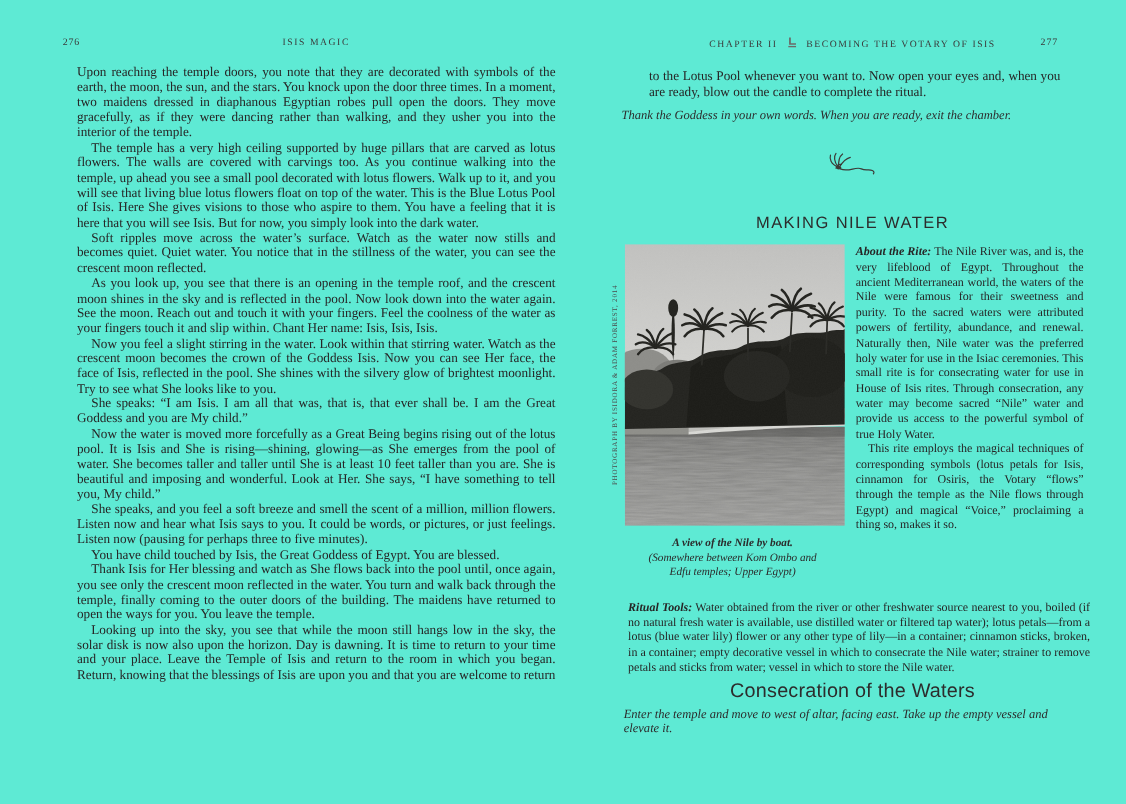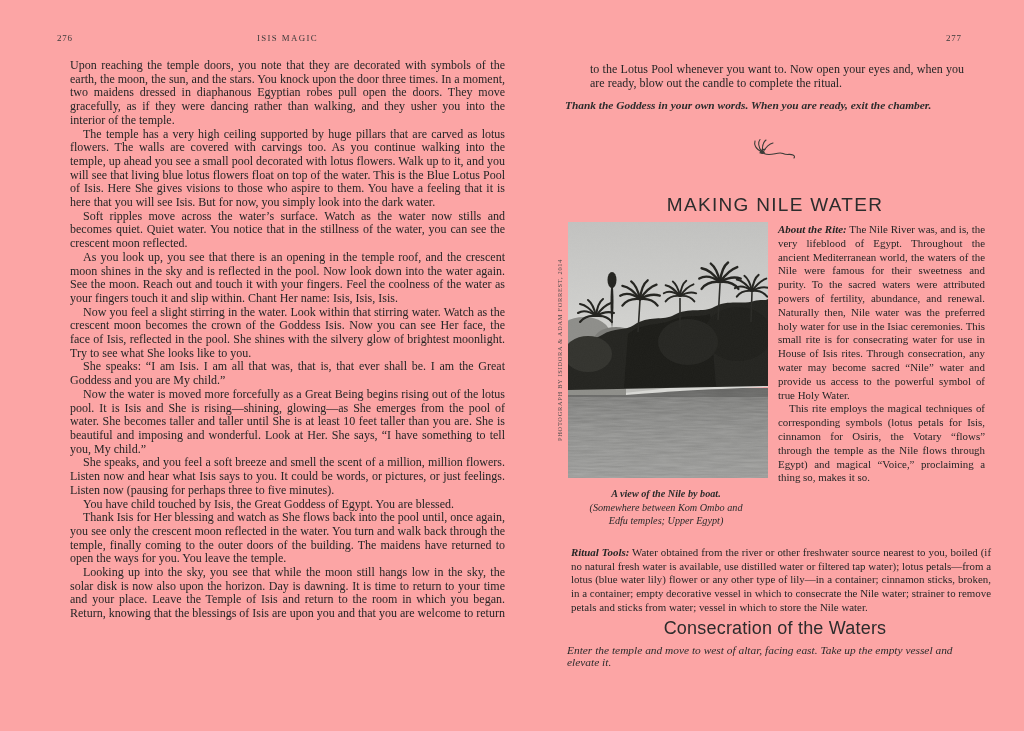--- a/index.html
+++ b/index.html
@@ -1,17 +1,17 @@
 <!DOCTYPE html>
 <html><head>
 <meta charset="utf-8">
 <style>
   html,body{margin:0;padding:0;background:#ffffff;}
   .spread{
-    position:relative;width:1024px;height:731px;background:#fca5a5;
+    position:relative;width:1024px;height:731px;background:#5eead4;
     font-family:"Liberation Serif", serif;color:#262626;overflow:hidden;
   }
   
   .folio{position:absolute;top:33px;font-size:9px;letter-spacing:0.8px;color:#3a3a3a;}
   .folio-left{left:57px;}
   .folio-right{left:946px;}
   .rh{position:absolute;top:33px;font-size:8.8px;letter-spacing:1.4px;color:#3a3a3a;
       text-transform:uppercase;text-align:center;white-space:nowrap;}
   .rh-left{left:70px;width:435px;}
   .rh-right{left:565px;width:420px;display:flex;align-items:center;justify-content:center;gap:9px;}
@@ -21,26 +21,26 @@
     font-size:12px;line-height:13.7px;text-align:justify;}
   .para{margin:0;}
   .ind{text-indent:13px;}
   .gap{margin-top:12px;}
   .s-i{}
   .s-bi{font-style:italic;font-weight:bold;}
   
   .continuation{position:absolute;left:590px;top:63px;width:374px;
     font-size:12px;line-height:13.9px;text-align:justify;}
   .stage{font-style:italic;font-size:11.4px;color:#2c2c2c;margin:0;}
-  .stage1{position:absolute;left:565px;top:99px;width:420px;font-weight:bold;}
+  .stage1{position:absolute;left:565px;top:99px;width:420px;}
   .stage2{position:absolute;left:567px;top:644px;width:420px;}
   .ornament{position:absolute;left:752px;top:138px;width:46px;height:24px;}
   .section-heading{position:absolute;left:565px;top:194px;width:420px;margin:0;
     text-align:center;font-family:"Liberation Sans", sans-serif;font-weight:normal;
-    font-size:19px;letter-spacing:1.3px;color:#2c2c2c;}
+    font-size:15px;letter-spacing:1.3px;color:#2c2c2c;}
   .subheading{position:absolute;left:565px;top:618px;width:420px;margin:0;
     text-align:center;font-family:"Liberation Sans", sans-serif;font-weight:normal;
     font-size:18px;letter-spacing:0.2px;color:#2c2c2c;}
   
   .figure{position:absolute;left:568px;top:222px;width:196px;margin:0;}
   .photo{display:block;width:200px;height:256px;}
   .credit{position:absolute;left:-16px;top:0;height:256px;width:14px;
     writing-mode:vertical-rl;transform:rotate(180deg);
     display:flex;align-items:center;justify-content:center;
     font-size:6.4px;letter-spacing:0.7px;color:#4a4a4a;white-space:nowrap;}
@@ -69,20 +69,30 @@
       <p class="para ind"><span>As you look up, you see that there is an opening in the temple roof, and the crescent moon shines in the sky and is reflected in the pool. Now look down into the water again. See the moon. Reach out and touch it with your fingers. Feel the coolness of the water as your fingers touch it and slip within. Chant Her name: </span><span class="s-i">Isis, Isis, Isis</span><span>.</span></p>
       <p class="para ind"><span>Now you feel a slight stirring in the water. Look within that stirring water. Watch as the crescent moon becomes the crown of the Goddess Isis. Now you can see Her face, the face of Isis, reflected in the pool. She shines with the silvery glow of brightest moonlight. Try to see what She looks like to you.</span></p>
       <p class="para ind"><span>She speaks: “I am Isis. I am all that was, that is, that ever shall be. I am the Great Goddess and you are My child.”</span></p>
       <p class="para ind"><span>Now the water is moved more forcefully as a Great Being begins rising out of the lotus pool. It is Isis and She is rising—shining, glowing—as She emerges from the pool of water. She becomes taller and taller until She is at least 10 feet taller than you are. She is beautiful and imposing and wonderful. Look at Her. She says, “I have something to tell you, My child.”</span></p>
       <p class="para ind"><span>She speaks, and you feel a soft breeze and smell the scent of a million, million flowers. Listen now and hear what Isis says to you. It could be words, or pictures, or just feelings. Listen now </span><span class="s-i">(pausing for perhaps three to five minutes)</span><span>.</span></p>
       <p class="para ind"><span>You have child touched by Isis, the Great Goddess of Egypt. You are blessed.</span></p>
       <p class="para ind"><span>Thank Isis for Her blessing and watch as She flows back into the pool until, once again, you see only the crescent moon reflected in the water. You turn and walk back through the temple, finally coming to the outer doors of the building. The maidens have returned to open the ways for you. You leave the temple.</span></p>
       <p class="para ind"><span>Looking up into the sky, you see that while the moon still hangs low in the sky, the solar disk is now also upon the horizon. Day is dawning. It is time to return to your time and your place. Leave the Temple of Isis and return to the room in which you began. Return, knowing that the blessings of Isis are upon you and that you are welcome to return</span></p>
     </div>
 
+  <div class="rh rh-right">
+    <span>CHAPTER II</span>
+    <span class="throne-svg">
+      <svg width="8" height="11" viewBox="0 0 12 15" aria-hidden="true">
+        <path d="M2 1 h2.4 v7.6 h7 v2.2 H2 Z" fill="#6b6b68"></path>
+        <rect x="1" y="12.4" width="10.6" height="1.8" fill="#6b6b68"></rect>
+      </svg>
+    </span>
+    <span>BECOMING THE VOTARY OF ISIS</span>
+  </div>
   <span class="folio folio-right">277</span>
 
   <div class="continuation">
       <p class="para"><span>to the Lotus Pool whenever you want to. Now open your eyes and, when you are ready, blow out the candle to complete the ritual.</span></p>
     </div>
 
   <p class="stage stage1">Thank the Goddess in your own words. When you are ready, exit the chamber.</p>
 
   <div class="ornament">
     <svg width="46" height="24" viewBox="0 0 46 24" aria-hidden="true">

